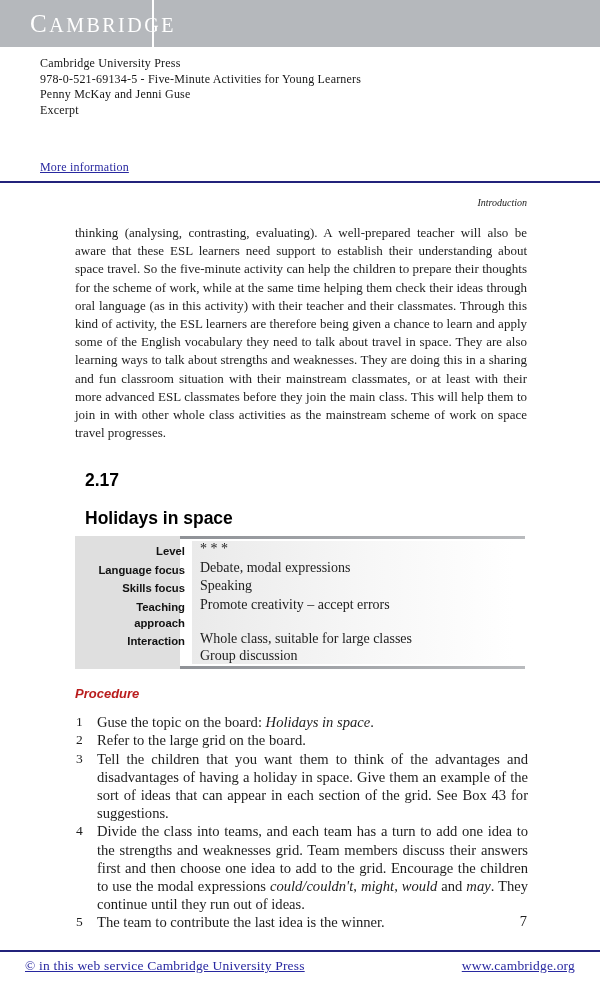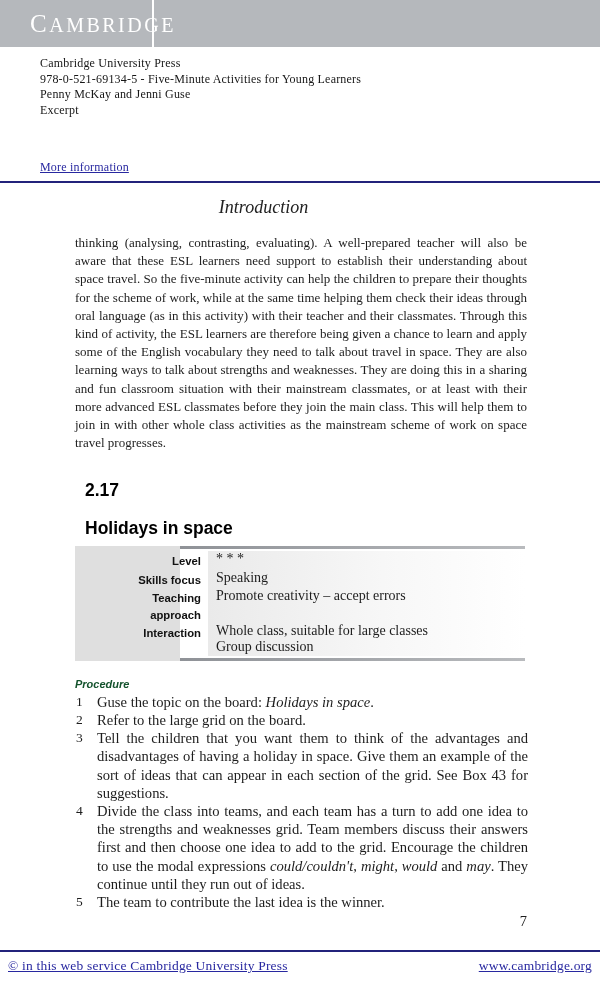--- a/index.html
+++ b/index.html
@@ -51,23 +51,23 @@
     cursor: pointer;
     display: inline-block;
     margin-top: 42px;
   }
   .rule { height: 2px; background: #23237b; width: 100%; }
   .rule-top { margin-top: 5px; }
 
   
   .running-head {
     margin: 14px 73px 0 0;
-    text-align: center;
+    text-align: right;
     font-style: italic;
-    font-size: 18px;
+    font-size: 10px;
     color: #222;
   }
 
   
   .body-text {
     margin: 16px 73px 0 75px;
     width: 452px;
     font-size: 13px;
     line-height: 18.2px;
     text-align: justify;
@@ -97,21 +97,21 @@
     left: 0; top: 0; bottom: 0;
     width: 105px;
     background: #dfdfdf;
   }
   .info-bar {
     position: relative;
     margin-left: 105px;
     height: 3px;
     background: linear-gradient(to right, #8f9297, #b9bbbe);
   }
-  .info-rows { position: relative; padding: 2px 0; margin-left: 28px; }
+  .info-rows { position: relative; padding: 2px 12px; }
   .info-row { display: flex; }
   .info-label {
     width: 105px;
     padding: 2px 7px 0 0;
     text-align: right;
     font-family: "Liberation Sans", sans-serif;
     font-weight: bold;
     font-size: 11.3px;
     line-height: 16.4px;
     color: #111;
@@ -120,26 +120,26 @@
   .info-value {
     flex: 1;
     padding-left: 8px;
     font-size: 14px;
     line-height: 16.4px;
     background: linear-gradient(to right, #eaeaea 0%, #f7f7f7 55%, #ffffff 100%);
   }
 
   
   .procedure-heading {
-    margin: 17px 0 3px 75px;
+    margin: 17px 0 12px 75px;
     font-family: "Liberation Sans", sans-serif;
     font-weight: bold;
     font-style: italic;
-    font-size: 11px;
-    color: #14532d;
+    font-size: 13px;
+    color: #b91c1c;
   }
   .procedure-list { margin-left: 76px; width: 452px; }
   .step { display: flex; }
   .step-num {
     width: 21px;
     flex-shrink: 0;
     font-size: 13.5px;
     line-height: 18.2px;
   }
   .step-text {
@@ -153,21 +153,21 @@
   .page-number {
     position: absolute;
     top: 913px; right: 73px;
     font-size: 14.5px;
   }
   .footer-rule { position: absolute; top: 950px; left: 0; }
   .footer-links {
     position: absolute;
     top: 958px; left: 0;
     width: 100%;
-    padding: 0 8px;
+    padding: 0 25px;
     display: flex;
     justify-content: space-between;
     font-size: 13.5px;
     letter-spacing: 0.2px;
   }
   .footer-link {
     color: #2828a0;
     text-decoration: underline;
     cursor: pointer;
   }
@@ -202,20 +202,26 @@
 <div class="info-table">
   <div class="info-bar"></div>
   <div class="info-rows">
       <div class="info-row">
         <div class="info-label">Level</div>
         <div class="info-value">
           <div>* * *</div>
         </div>
       </div>
       <div class="info-row">
+        <div class="info-label">Language focus</div>
+        <div class="info-value">
+          <div>Debate, modal expressions</div>
+        </div>
+      </div>
+      <div class="info-row">
         <div class="info-label">Skills focus</div>
         <div class="info-value">
           <div>Speaking</div>
         </div>
       </div>
       <div class="info-row">
         <div class="info-label">Teaching approach</div>
         <div class="info-value">
           <div>Promote creativity – accept errors</div>
         </div>

